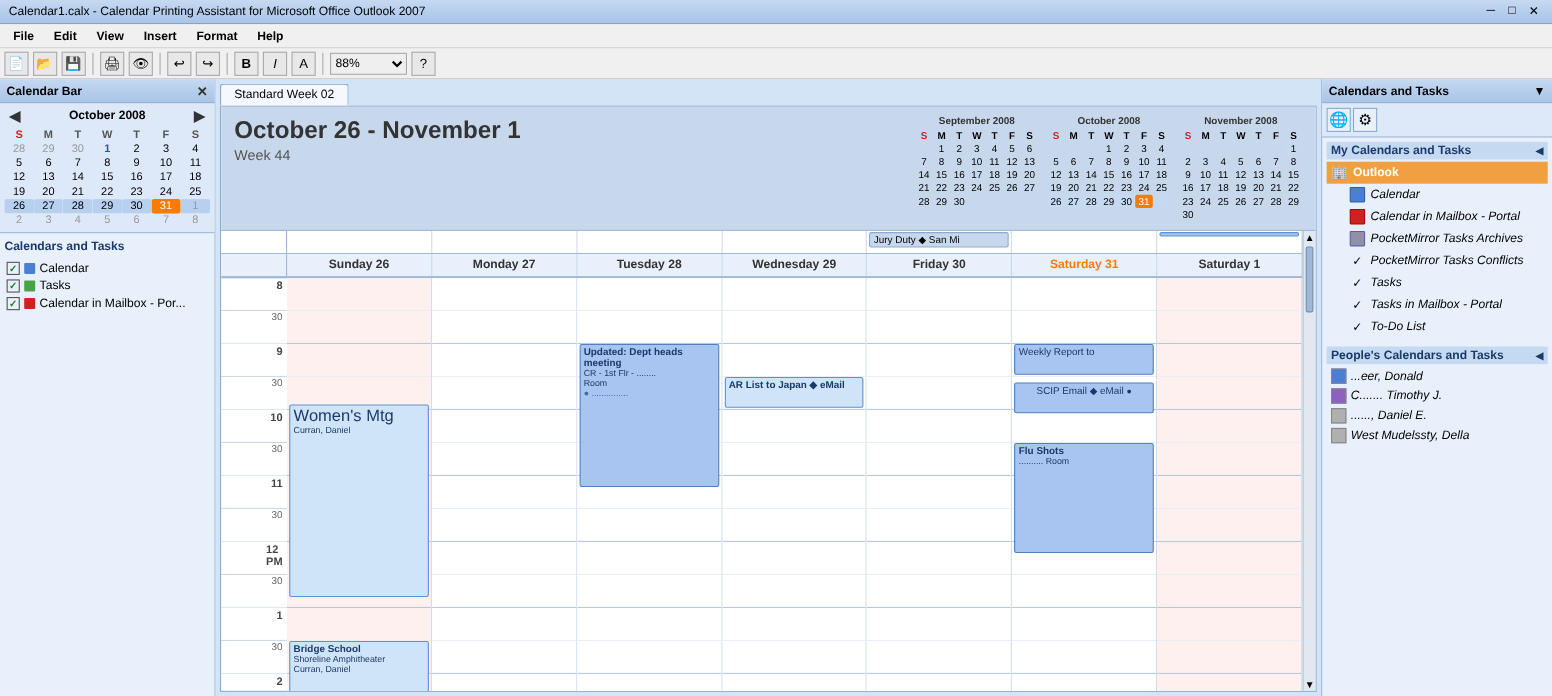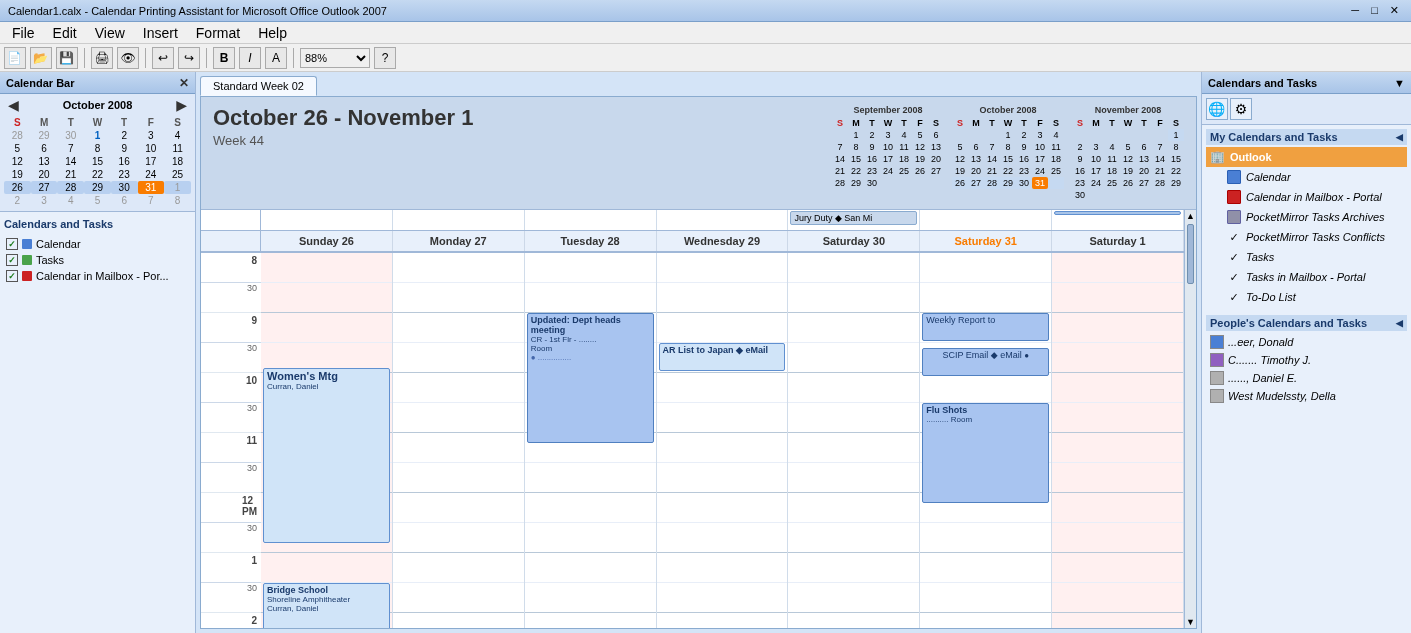--- a/index.html
+++ b/index.html
@@ -22,21 +22,22 @@
       height: 22px;
       display: flex;
       align-items: center;
       padding: 0 4px;
       border-bottom: 1px solid #ccc;
       gap: 2px;
     }
     .menu-item {
       padding: 2px 8px;
       cursor: pointer;
-      font-size: 14px;
+      font-size: 11px;
+      font-weight: bold;
     }
 
     
     .toolbar {
       background: #f0f0f0;
       height: 28px;
       display: flex;
       align-items: center;
       padding: 0 4px;
       border-bottom: 1px solid #ccc;
@@ -846,21 +847,21 @@
               <div class="allday-event allday-event-sat"></div>
             </div>
           </div>
 
           <div class="day-header-grid">
             <div class="day-header-corner"></div>
             <div class="day-header-cell">Sunday 26</div>
             <div class="day-header-cell">Monday 27</div>
             <div class="day-header-cell">Tuesday 28</div>
             <div class="day-header-cell">Wednesday 29</div>
-            <div class="day-header-cell">Saturday 30</div>
+            <div class="day-header-cell">Friday 30</div>
             <div class="day-header-cell today">Saturday 31</div>
             <div class="day-header-cell">Saturday 1</div>
           </div>
 
           <div class="cal-body">
             <div class="time-grid">
 
               <div class="time-label-col">
                 <div class="time-slot-hour">
                     <span style="margin-top:2px;">8</span>
@@ -913,21 +914,21 @@
                   <div class="hour-line"></div>
                 <div class="half-hour-line"></div>
                   <div class="hour-line"></div>
                 <div class="half-hour-line"></div>
                   <div class="hour-line"></div>
                 <div class="half-hour-line"></div>
                   <div class="hour-line"></div>
                 <div class="half-hour-line"></div>
 
                 <div class="event-block event-blue" style="top:115px;height:175px;background:#d0e4f8;border:1px solid #6090d0;">
-                  <div style="font-size:11px;font-weight:bold;">Women's Mtg</div>
+                  <div style="font-size:15px;font-weight:normal;">Women's Mtg</div>
                   <div style="font-size:8px;">Curran, Daniel</div>
                 </div>
 
                 <div class="event-block event-blue" style="top:330px;height:65px;background:#d0e4f8;border:1px solid #6090d0;">
                   <div style="font-size:9px;font-weight:bold;">Bridge School</div>
                   <div style="font-size:8px;">Shoreline Amphitheater</div>
                   <div style="font-size:8px;">Curran, Daniel</div>
                 </div>
               </div>
 

